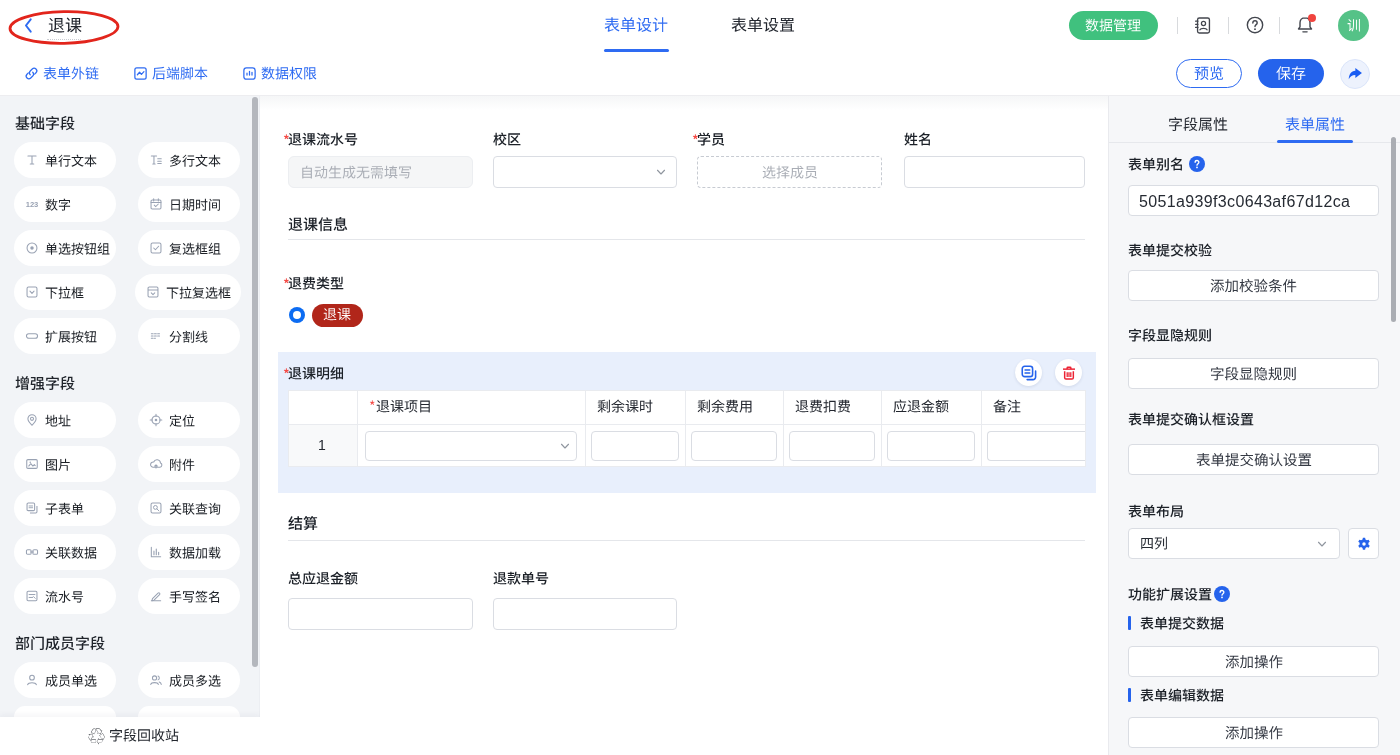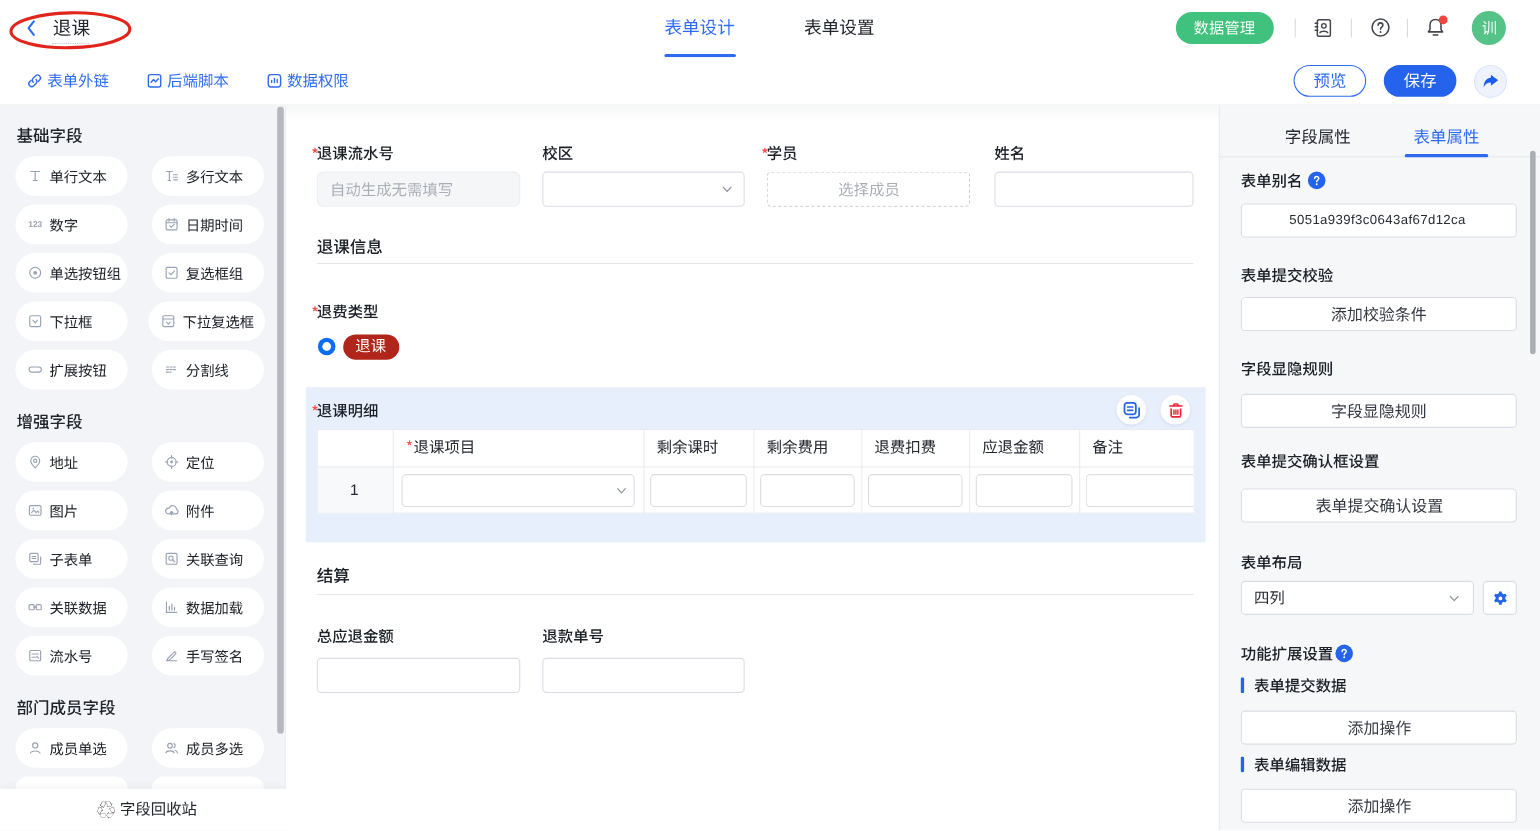--- a/index.html
+++ b/index.html
@@ -696,21 +696,21 @@
         <use href="#g133" x="200"></use>
         <use href="#g94" x="300"></use>
       </g>
     </svg>
 <div class="abs" style="left:1189px;top:156px;width:16px;height:16px;border-radius:50%;background:#2563ec"></div>
     <svg class="ic" style="left:1189px;top:156px" width="16" height="16" viewBox="0 0 24 24">
       <path d="M9.2 9.4c0-3.6 5.6-3.6 5.6 0 0 2.1-2.8 2.1-2.8 4.4" fill="none" stroke="#fff" stroke-width="2" stroke-linecap="round"></path>
       <circle cx="12" cy="17.2" r="1.3" fill="#fff"></circle>
     </svg>
 <div class="abs" style="left:1128px;top:184.5px;width:251px;height:31.5px;background:#fff;border:1px solid #dadde3;border-radius:4px;box-sizing:border-box"></div>
-<div class="abs tl" style="left:1172px;top:192.5px;font-size:12px;color:#262b33;letter-spacing:.35px">5051a939f3c0643af67d12ca</div>
+<div class="abs tl" style="left:1139px;top:192.5px;font-size:16px;color:#262b33;letter-spacing:.35px">5051a939f3c0643af67d12ca</div>
 <svg class="tx" style="left:1128px;top:240.5px" width="86" height="19">
       <g fill="#1c2128" transform="translate(0,14.47) scale(0.14)">
         <use href="#g132" x="0"></use>
         <use href="#g129" x="100"></use>
         <use href="#g134" x="200"></use>
         <use href="#g135" x="300"></use>
         <use href="#g90" x="400"></use>
         <use href="#g136" x="500"></use>
       </g>
     </svg>

